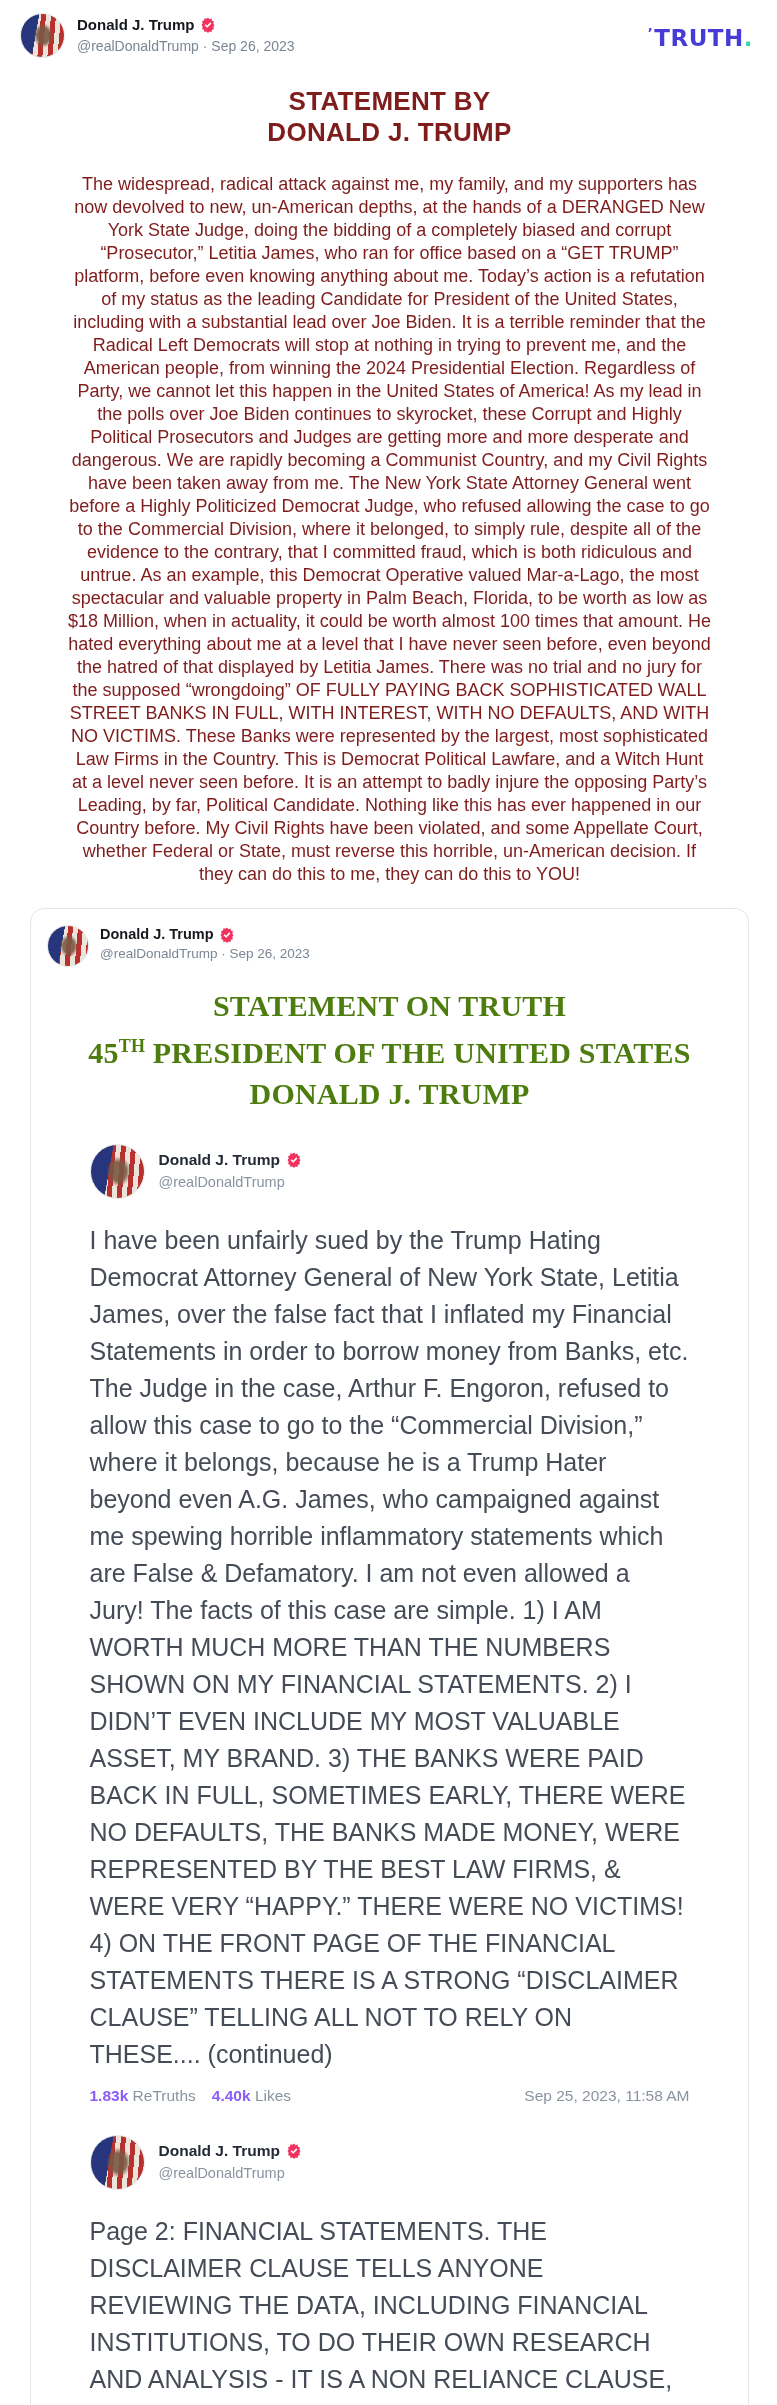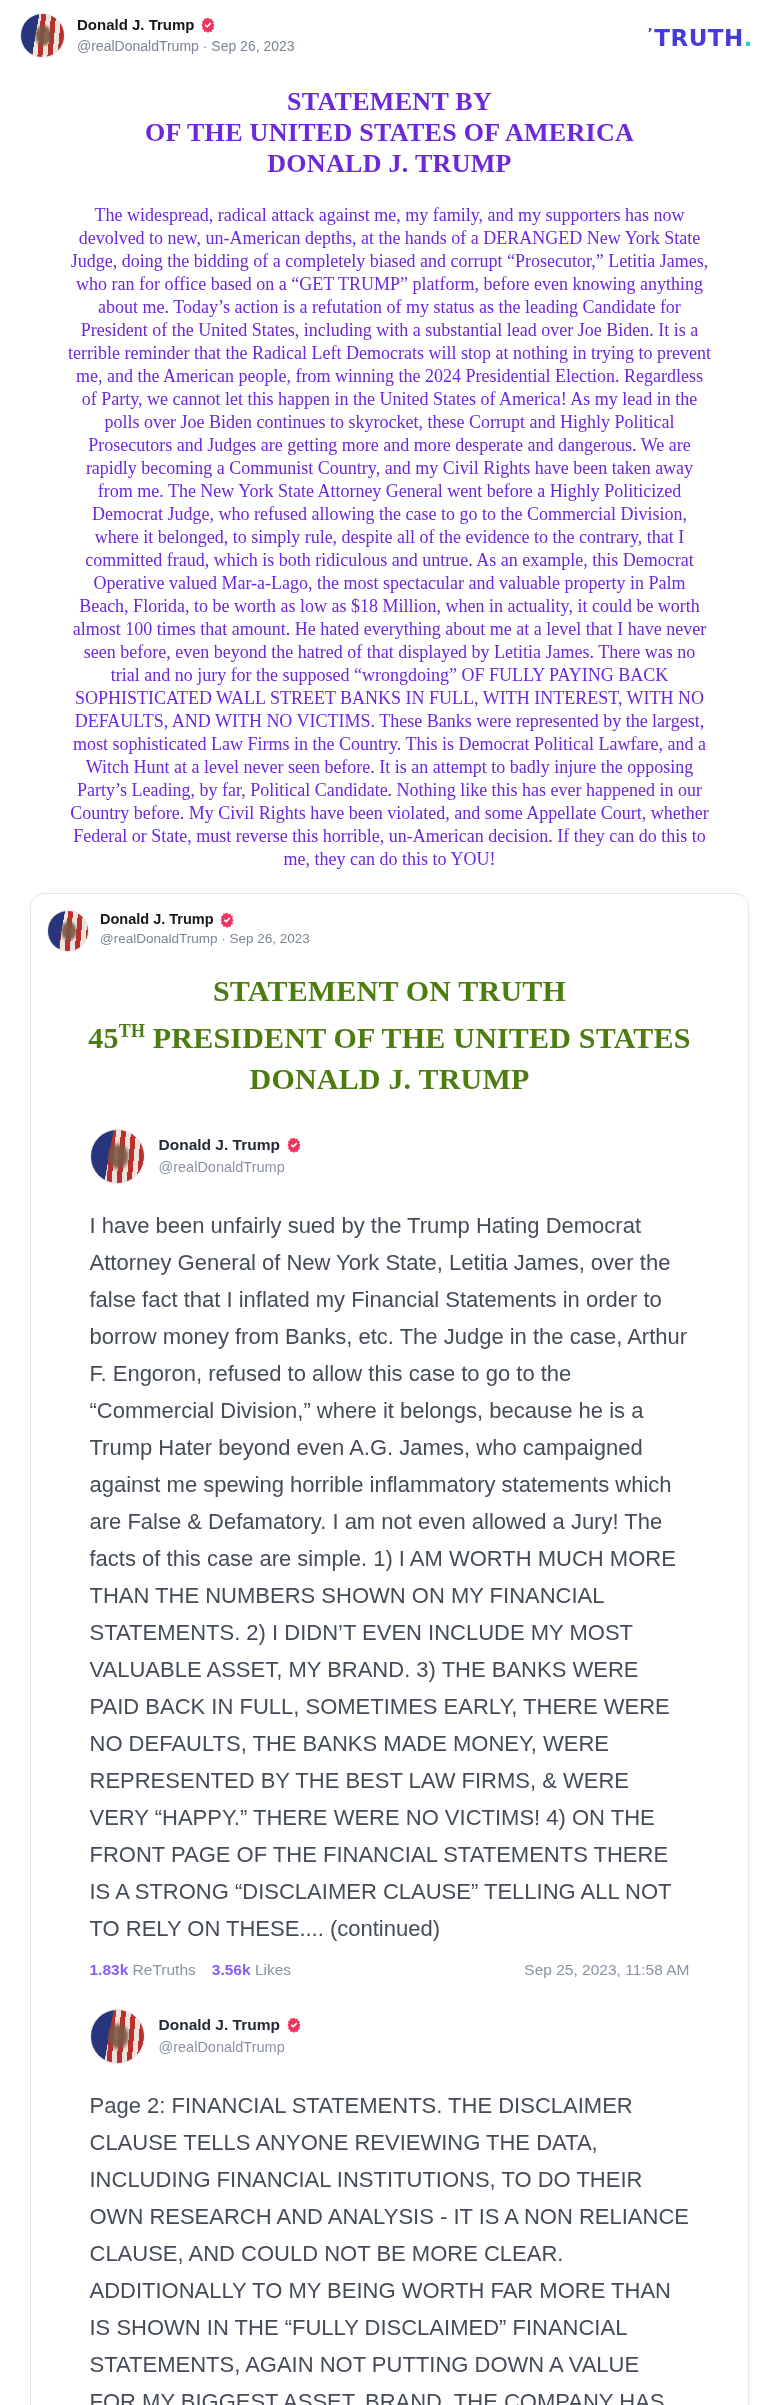--- a/index.html
+++ b/index.html
@@ -19,41 +19,41 @@
   .header-info{margin-left:12px;padding-top:3px;min-width:0;}
   .name-row{display:flex;align-items:center;gap:5px;font-size:15px;font-weight:bold;color:#15181c;line-height:1.2;}
   .badge{width:16px;height:16px;color:#f0325f;flex-shrink:0;}
   .handle{font-size:14px;color:#7b8694;margin-top:4px;}
 
   .truth-logo{margin-left:auto;padding-top:12px;font-weight:800;font-size:23px;letter-spacing:.5px;color:#473bd8;white-space:nowrap;font-family:"DejaVu Sans",sans-serif;}
   .truth-logo .mark{font-size:13px;vertical-align:top;line-height:1;position:relative;top:1px;margin-right:1px;}
   .truth-logo .dot{color:#35d4ae;}
 
   
-  .statement{padding:28px 66px 0 68px;font-family:Liberation Serif, serif;color:#6d28d9;}
+  .statement{padding:28px 66px 0 68px;font-family:Liberation Sans, sans-serif;color:#7f1d1d;}
   .st-title{text-align:center;font-weight:bold;font-size:26px;line-height:31px;letter-spacing:.3px;}
   .st-title sup{font-size:60%;}
   .st-body{margin:25px 0 0 0;font-size:18px;line-height:23px;text-align:center;}
 
   
   .quote-card{margin:22px 28px 0 30px;border:1px solid #e3e6ea;border-radius:14px;padding:16px 0 18px 0;box-sizing:border-box;}
   .q-header{display:flex;align-items:flex-start;padding:0 16px;}
   .q-header .header-info{margin-left:11px;padding-top:1px;}
   .q-header .name-row{font-size:14.5px;}
   .q-header .handle{font-size:13.5px;margin-top:3px;}
   .q-title{margin-top:18px;text-align:center;font-family:"Liberation Serif","DejaVu Serif",serif;font-weight:bold;font-size:30px;line-height:41px;color:#4d7c0f;letter-spacing:.2px;}
   .q-title sup{font-size:60%;}
 
   
   .shot{width:600px;margin:30px auto 0 auto;}
   .shot-header{display:flex;align-items:flex-start;}
   .shot-info{margin-left:14px;padding-top:7px;}
   .shot-name{display:flex;align-items:center;gap:6px;font-size:15.5px;font-weight:bold;color:#242a35;}
   .shot-handle{font-size:14.5px;color:#8a93a0;margin-top:5px;}
-  .shot-body{margin-top:23px;font-size:22px;line-height:37px;color:#454c57;}
+  .shot-body{margin-top:23px;font-size:25px;line-height:37px;color:#454c57;}
   .shot-footer{display:flex;align-items:baseline;margin-top:14px;font-size:15.5px;color:#8a93a0;}
   .stat{margin-right:16px;white-space:nowrap;}
   .stat-num{font-weight:bold;color:#8b5cf6;}
   .timestamp{margin-left:auto;white-space:nowrap;}
 </style>
 </head>
 <body>
 
 <header class="post-header">
   <div class="avatar sz-main"></div>
@@ -68,21 +68,20 @@
     <div class="handle">@realDonaldTrump · Sep 26, 2023</div>
   </div>
   <div class="truth-logo">
     <span class="mark">’</span><span>TRUTH</span><span class="dot">.</span>
   </div>
 </header>
 
 <div class="statement">
   <div class="st-title">
     <div>STATEMENT BY</div>
-    <div>OF THE UNITED STATES OF AMERICA</div>
     <div>DONALD J. TRUMP</div>
   </div>
   <p class="st-body">The widespread, radical attack against me, my family, and my supporters has now devolved to new, un-American depths, at the hands of a DERANGED New York State Judge, doing the bidding of a completely biased and corrupt “Prosecutor,” Letitia James, who ran for office based on a “GET TRUMP” platform, before even knowing anything about me. Today’s action is a refutation of my status as the leading Candidate for President of the United States, including with a substantial lead over Joe Biden. It is a terrible reminder that the Radical Left Democrats will stop at nothing in trying to prevent me, and the American people, from winning the 2024 Presidential Election. Regardless of Party, we cannot let this happen in the United States of America! As my lead in the polls over Joe Biden continues to skyrocket, these Corrupt and Highly Political Prosecutors and Judges are getting more and more desperate and dangerous. We are rapidly becoming a Communist Country, and my Civil Rights have been taken away from me. The New York State Attorney General went before a Highly Politicized Democrat Judge, who refused allowing the case to go to the Commercial Division, where it belonged, to simply rule, despite all of the evidence to the contrary, that I committed fraud, which is both ridiculous and untrue. As an example, this Democrat Operative valued Mar-a-Lago, the most spectacular and valuable property in Palm Beach, Florida, to be worth as low as $18 Million, when in actuality, it could be worth almost 100 times that amount. He hated everything about me at a level that I have never seen before, even beyond the hatred of that displayed by Letitia James. There was no trial and no jury for the supposed “wrongdoing” OF FULLY PAYING BACK SOPHISTICATED WALL STREET BANKS IN FULL, WITH INTEREST, WITH NO DEFAULTS, AND WITH NO VICTIMS. These Banks were represented by the largest, most sophisticated Law Firms in the Country. This is Democrat Political Lawfare, and a Witch Hunt at a level never seen before. It is an attempt to badly injure the opposing Party’s Leading, by far, Political Candidate. Nothing like this has ever happened in our Country before. My Civil Rights have been violated, and some Appellate Court, whether Federal or State, must reverse this horrible, un-American decision. If they can do this to me, they can do this to YOU!</p>
 </div>
 
 <section class="quote-card">
   <div class="q-header">
     <div class="avatar sz-quote"></div>
     <div class="header-info">
       <div class="name-row">
@@ -112,21 +111,21 @@
             <path fill="currentColor" d="M12 .8l2.2 2.4 3.1-.8.7 3.1 3 1.2-1.1 3 1.8 2.7-1.8 2.7 1.1 3-3 1.2-.7 3.1-3.1-.8-2.2 2.4-2.2-2.4-3.1.8-.7-3.1-3-1.2 1.1-3L2.3 12l1.8-2.7-1.1-3 3-1.2.7-3.1 3.1.8z"></path>
             <path fill="none" stroke="#fff" stroke-width="2.4" stroke-linecap="round" stroke-linejoin="round" d="M8.4 12.3l2.4 2.4 4.8-5.2"></path>
           </svg>
         </div>
         <div class="shot-handle">@realDonaldTrump</div>
       </div>
     </div>
     <div class="shot-body">I have been unfairly sued by the Trump Hating Democrat Attorney General of New York State, Letitia James, over the false fact that I inflated my Financial Statements in order to borrow money from Banks, etc. The Judge in the case, Arthur F. Engoron, refused to allow this case to go to the “Commercial Division,” where it belongs, because he is a Trump Hater beyond even A.G. James, who campaigned against me spewing horrible inflammatory statements which are False &amp; Defamatory. I am not even allowed a Jury! The facts of this case are simple. 1) I AM WORTH MUCH MORE THAN THE NUMBERS SHOWN ON MY FINANCIAL STATEMENTS. 2) I DIDN’T EVEN INCLUDE MY MOST VALUABLE ASSET, MY BRAND. 3) THE BANKS WERE PAID BACK IN FULL, SOMETIMES EARLY, THERE WERE NO DEFAULTS, THE BANKS MADE MONEY, WERE REPRESENTED BY THE BEST LAW FIRMS, &amp; WERE VERY “HAPPY.” THERE WERE NO VICTIMS! 4) ON THE FRONT PAGE OF THE FINANCIAL STATEMENTS THERE IS A STRONG “DISCLAIMER CLAUSE” TELLING ALL NOT TO RELY ON THESE.... (continued)</div>
     <div class="shot-footer">
       <span class="stat"><span class="stat-num">1.83k</span> <span>ReTruths</span></span>
-      <span class="stat"><span class="stat-num">3.56k</span> <span>Likes</span></span>
+      <span class="stat"><span class="stat-num">4.40k</span> <span>Likes</span></span>
       <span class="timestamp">Sep 25, 2023, 11:58 AM</span>
     </div>
   </div>
 
   <div class="shot">
     <div class="shot-header">
       <div class="avatar sz-shot"></div>
       <div class="shot-info">
         <div class="shot-name">
           <span>Donald J. Trump</span>

